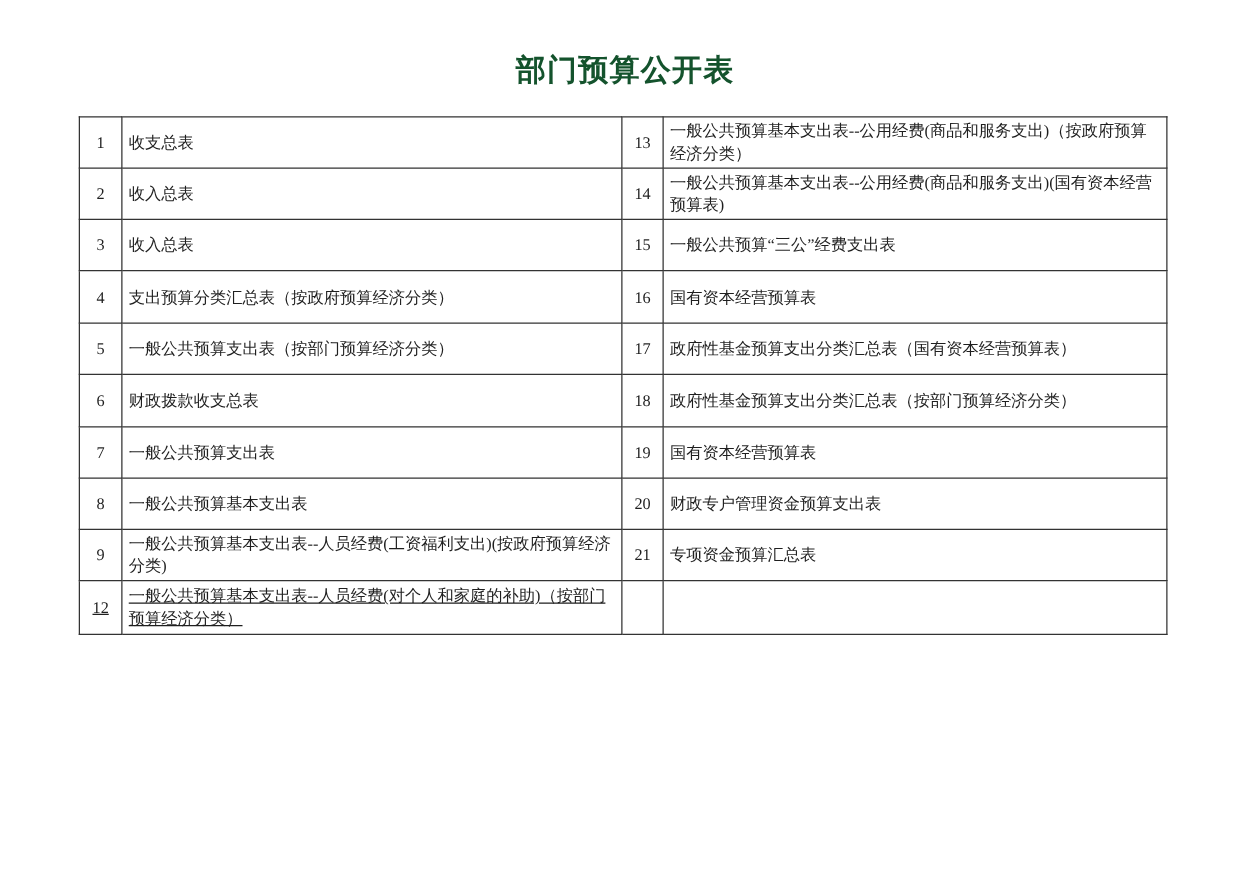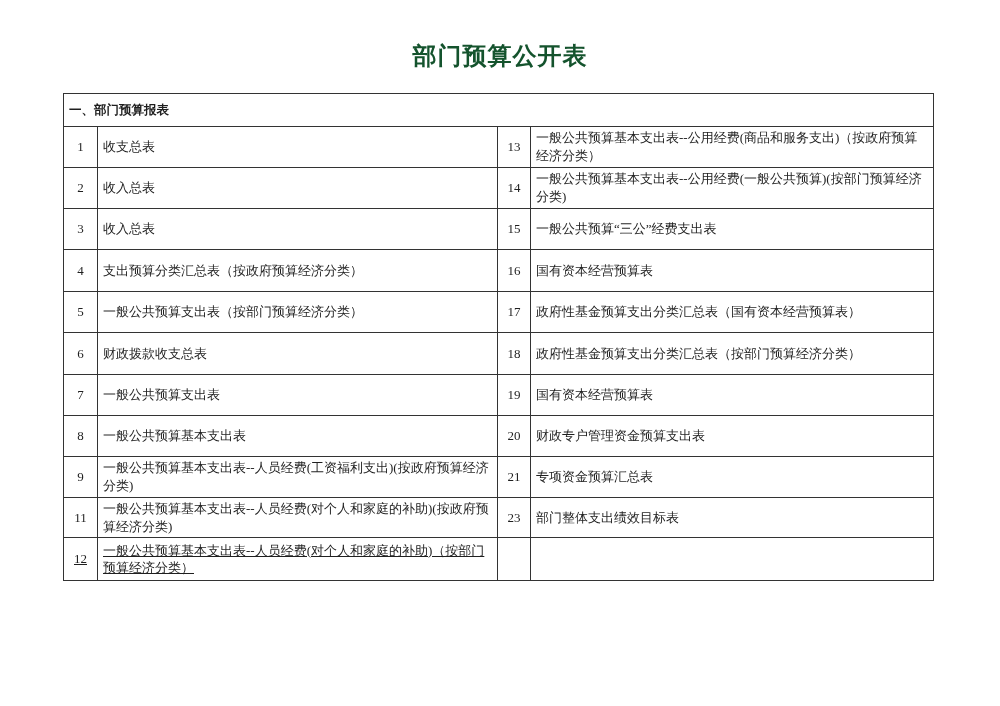--- a/index.html
+++ b/index.html
@@ -58,35 +58,32 @@
   <div class="doc-title">部门预算公开表</div>
 
   <table class="budget-table">
     <colgroup>
       <col style="width:34px">
       <col style="width:400px">
       <col style="width:33px">
       <col style="width:403px">
     </colgroup>
     <tbody>
-      <tr>
-        <td class="section-header-cell" colspan="4">一、部门预算报表</td>
-      </tr>
 
     <tr style="height: 41px;">
           <td class="num-cell">1</td>
           <td class="name-cell">收支总表</td>
           <td class="num-cell">13</td>
           <td class="name-cell">一般公共预算基本支出表--公用经费(商品和服务支出)（按政府预算经济分类）</td>
         </tr>
         <tr style="height: 41px;">
           <td class="num-cell">2</td>
           <td class="name-cell">收入总表</td>
           <td class="num-cell">14</td>
-          <td class="name-cell">一般公共预算基本支出表--公用经费(一般公共预算)(按部门预算经济分类)</td>
+          <td class="name-cell">一般公共预算基本支出表--公用经费(商品和服务支出)(国有资本经营预算表)</td>
         </tr>
         <tr style="height: 41px;">
           <td class="num-cell">3</td>
           <td class="name-cell">收入总表</td>
           <td class="num-cell">15</td>
           <td class="name-cell">一般公共预算“三公”经费支出表</td>
         </tr>
         <tr style="height: 42px;">
           <td class="num-cell">4</td>
           <td class="name-cell">支出预算分类汇总表（按政府预算经济分类）</td>
@@ -116,26 +113,20 @@
           <td class="name-cell">一般公共预算基本支出表</td>
           <td class="num-cell">20</td>
           <td class="name-cell">财政专户管理资金预算支出表</td>
         </tr>
         <tr style="height: 41px;">
           <td class="num-cell">9</td>
           <td class="name-cell">一般公共预算基本支出表--人员经费(工资福利支出)(按政府预算经济分类)</td>
           <td class="num-cell">21</td>
           <td class="name-cell">专项资金预算汇总表</td>
         </tr>
-        <tr style="height: 37px;">
-          <td class="num-cell">11</td>
-          <td class="name-cell">一般公共预算基本支出表--人员经费(对个人和家庭的补助)(按政府预算经济分类)</td>
-          <td class="num-cell">23</td>
-          <td class="name-cell">部门整体支出绩效目标表</td>
-        </tr>
         <tr style="height: 43px; text-decoration: underline;">
           <td class="num-cell">12</td>
           <td class="name-cell">一般公共预算基本支出表--人员经费(对个人和家庭的补助)（按部门预算经济分类）</td>
           <td class="num-cell"></td>
           <td class="name-cell"></td>
         </tr>
       </tbody>
   </table>
 
 </div>

